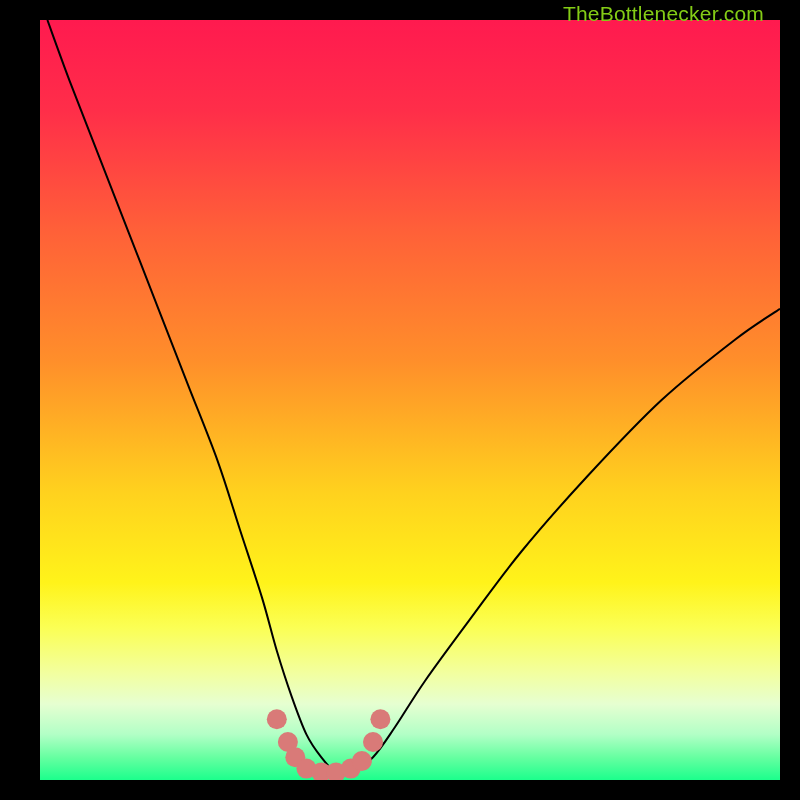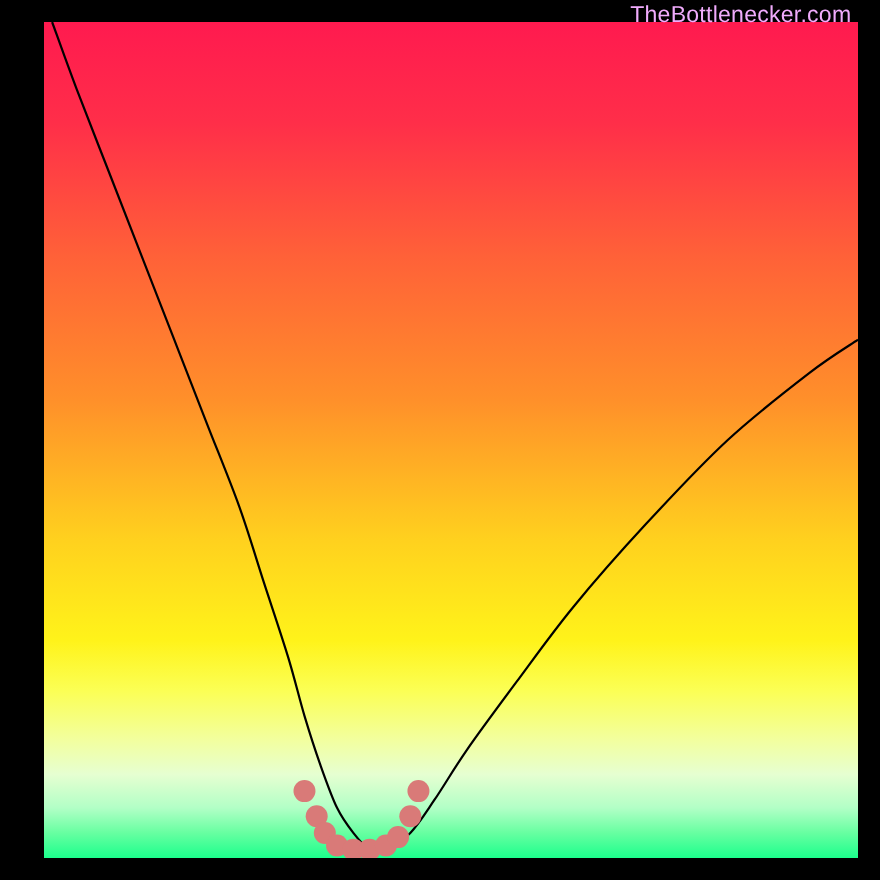--- a/index.html
+++ b/index.html
@@ -26,24 +26,24 @@
     height: 760px;
     overflow: hidden;
   }
   .gradient {
     position: absolute;
     inset: 0;
   }
   .watermark {
     position: absolute;
     top: 2px;
-    right: 26px;
+    right: 36px;
     font-family: Arial, Helvetica, sans-serif;
     font-size: 21px;
-    color: #f0abfc;
+    color: #84cc16;
     font-weight: 500;
     letter-spacing: 0.2px;
   }
   svg.curve {
     position: absolute;
     inset: 0;
   }
 </style>
 </head>
 <body>

